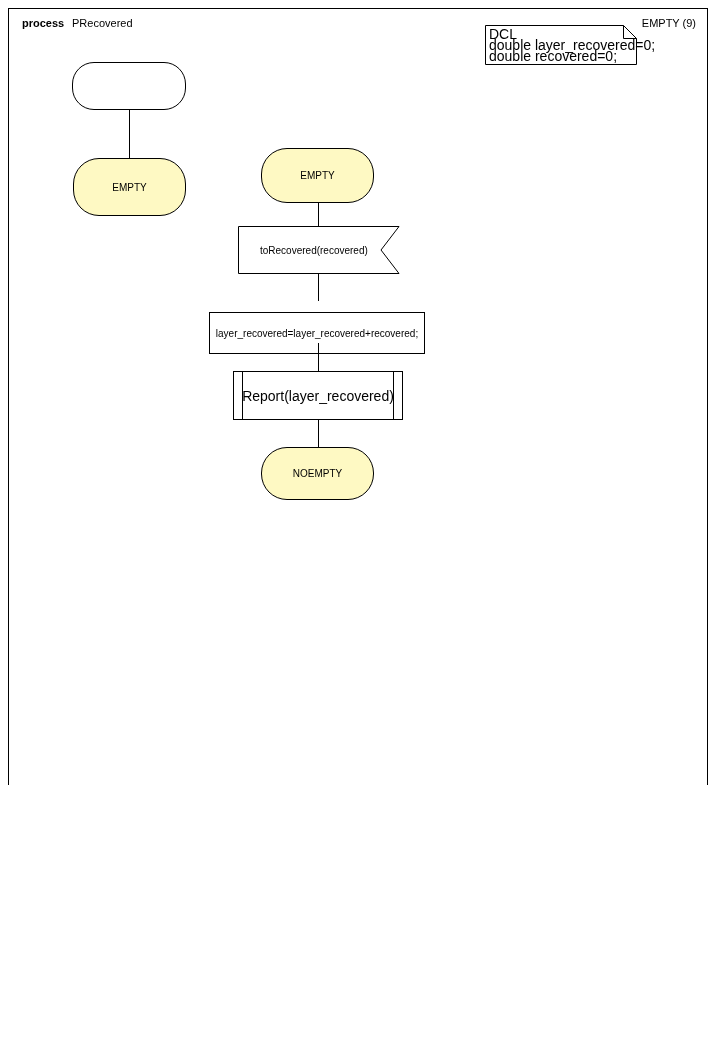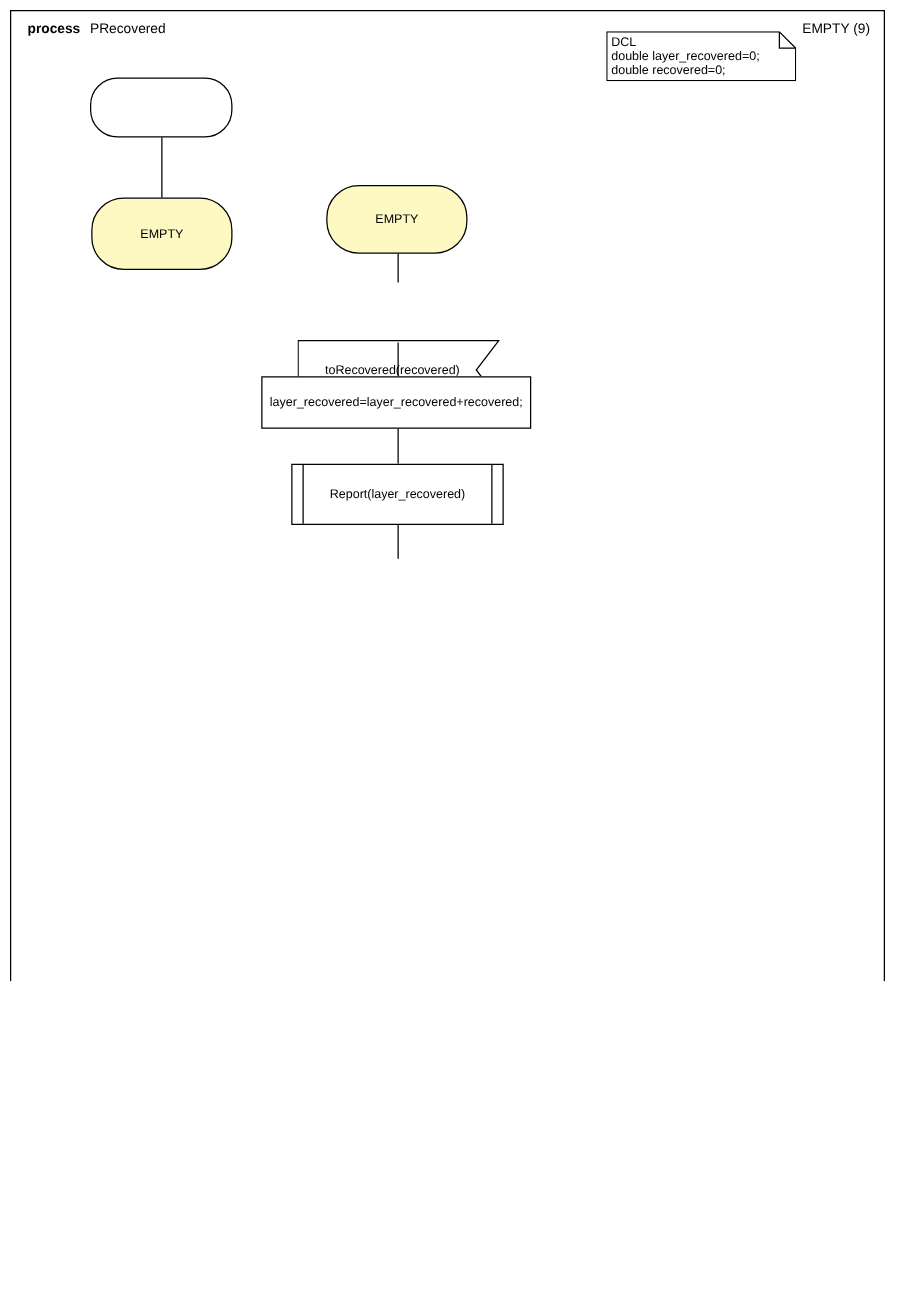--- a/index.html
+++ b/index.html
@@ -84,21 +84,21 @@
 
   
   .procedure {
     position: absolute;
     border: 1px solid #000000;
     background: #ffffff;
     box-sizing: border-box;
     display: flex;
     align-items: center;
     justify-content: center;
-    font-size: 10px;
+    font-size: 14px;
     color: #000000;
   }
   .procedure::before,
   .procedure::after {
     content: "";
     position: absolute;
     top: 0;
     bottom: 0;
     width: 0;
     border-left: 1px solid #000000;
@@ -127,21 +127,21 @@
   }
 
   
   .note {
     position: absolute;
     background: #ffffff;
   }
   .note svg { display: block; }
   .note-text {
     position: absolute;
-    font-size: 10px;
+    font-size: 14px;
     line-height: 11px;
     color: #000000;
     white-space: pre;
   }
 </style>
 </head>
 <body>
 
 <div id="page">
 
@@ -168,35 +168,38 @@
   <div class="state" style="left:73px; top:158px; width:113px; height:58px;">
     <span>EMPTY</span>
   </div>
 
   <div class="state" style="left:261px; top:148px; width:113px; height:55px;">
     <span>EMPTY</span>
   </div>
 
   <div class="vline" style="left:318px; top:203px; height:23px;"></div>
 
-  <div class="input-sym" style="left:238px; top:226px; width:162px; height:48px;margin-top:46px;">
+  <div class="input-sym" style="left:238px; top:226px; width:162px; height:48px;">
     <svg width="162" height="48" viewBox="0 0 162 48">
       <path d="M0.5,0.5 L161,0.5 L143,24 L161,47.5 L0.5,47.5 Z" fill="#ffffff" stroke="#000000" stroke-width="1"></path>
     </svg>
     <div class="input-label" style="left:22px; top:19px;">toRecovered(recovered)</div>
   </div>
 
   <div class="vline" style="left:318px; top:274px; height:27px;"></div>
 
-  <div class="task" style="left:209px; top:301px; width:216px; height:42px;">
+  <div class="task" style="left:209px; top:312px; width:216px; height:42px;">
     <span>layer_recovered=layer_recovered+recovered;</span>
   </div>
 
   <div class="vline" style="left:318px; top:343px; height:28px;"></div>
 
   <div class="procedure" style="left:233px; top:371px; width:170px; height:49px;">
     <span>Report(layer_recovered)</span>
   </div>
 
   <div class="vline" style="left:318px; top:420px; height:27px;"></div>
 
+  <div class="state" style="left:261px; top:447px; width:113px; height:53px;">
+    <span>NOEMPTY</span>
+  </div>
 
 </div>
 
 </body></html>

